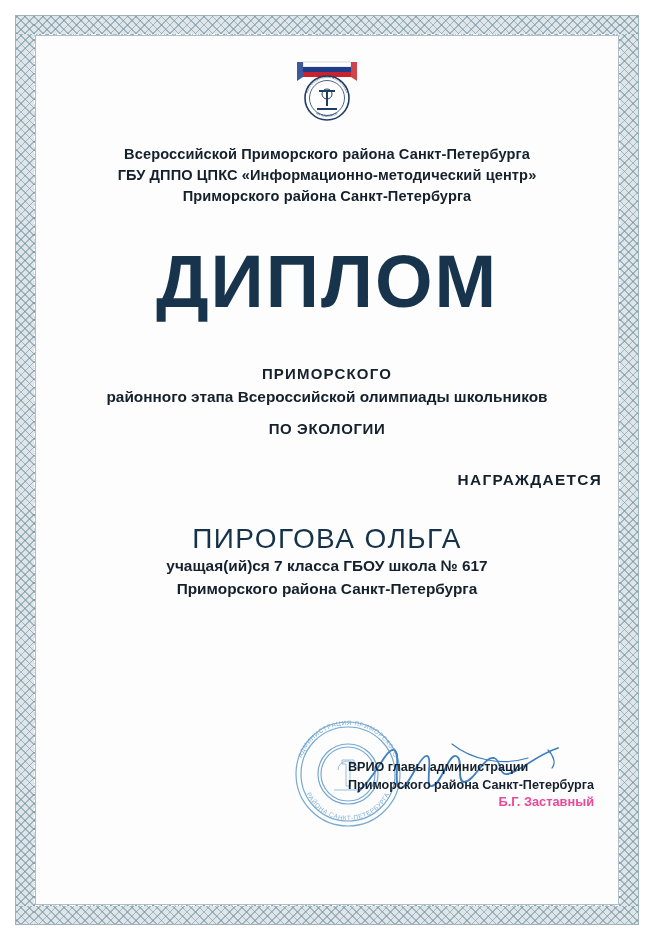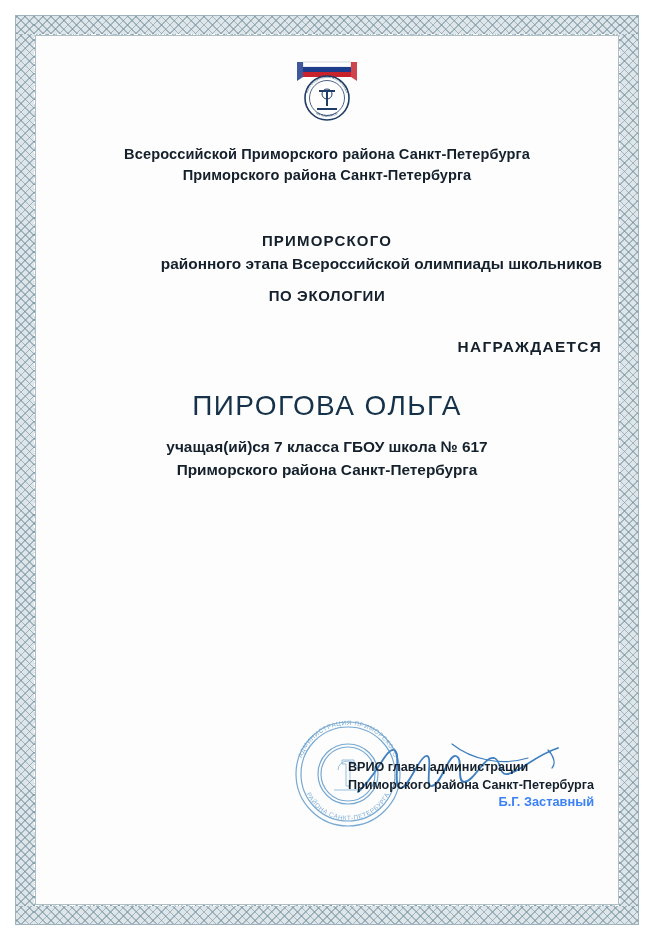--- a/index.html
+++ b/index.html
@@ -109,21 +109,20 @@
     font-size: 15px;
     font-weight: bold;
     letter-spacing: 1.2px;
     color: #14202c;
   }
   .stage {
     margin-top: 6px;
     font-size: 15.4px;
     font-weight: bold;
     color: #14202c;
-    text-align: right;
   }
   .subject {
     margin-top: 14px;
     font-size: 15px;
     font-weight: bold;
     letter-spacing: .6px;
     color: #14202c;
   }
   .awarded {
     margin-top: 34px;
@@ -134,21 +133,20 @@
     text-align: right;
   }
   .recipient {
     margin-top: 34px;
     font-size: 28px;
     font-weight: normal;
     letter-spacing: 1.4px;
     color: #16324a;
   }
   .recipient-details {
-    margin-top: 14px;
     font-size: 15.4px;
     line-height: 1.45;
     font-weight: bold;
     color: #14202c;
   }
 
   
   .sign-row {
     position: absolute;
     left: 8px;
@@ -163,21 +161,21 @@
     text-align: left;
     font-size: 12.6px;
     line-height: 1.45;
     font-weight: bold;
     color: #14202c;
   }
   .sign-right {
     text-align: right;
     font-size: 12.8px;
     font-weight: bold;
-    color: #3b82f6;
+    color: #ec4899;
     padding-bottom: 1px;
   }
 
   .year {
     position: absolute;
     left: 0;
     right: 0;
     bottom: 44px;
     font-size: 13px;
     font-weight: bold;
@@ -240,23 +238,25 @@
           <textPath href="#ringtop" startOffset="50%" text-anchor="middle">ВСЕРОССИЙСКАЯ ОЛИМПИАДА</textPath>
         </text>
         <text font-family="Liberation Sans, sans-serif" font-size="3.1" fill="#1f3d66" letter-spacing="0.15">
           <textPath href="#ringbot" startOffset="50%" text-anchor="middle">ШКОЛЬНИКОВ</textPath>
         </text>
       </svg>
     </div>
 
     <div class="org-block">
       <div>Всероссийской Приморского района Санкт-Петербурга</div>
+      <div class="l2">ГБУ ДППО ЦПКС «Информационно-методический центр»</div>
       <div>Приморского района Санкт-Петербурга</div>
     </div>
 
+    <div class="diploma-title">ДИПЛОМ</div>
 
     <div class="award-for">ПРИМОРСКОГО</div>
     <div class="stage">районного этапа Всероссийской олимпиады школьников</div>
     <div class="subject">ПО ЭКОЛОГИИ</div>
 
     <div class="awarded">НАГРАЖДАЕТСЯ</div>
 
     <div class="recipient">ПИРОГОВА ОЛЬГА</div>
     <div class="recipient-details">
       <div>учащая(ий)ся 7 класса ГБОУ школа № 617</div>

